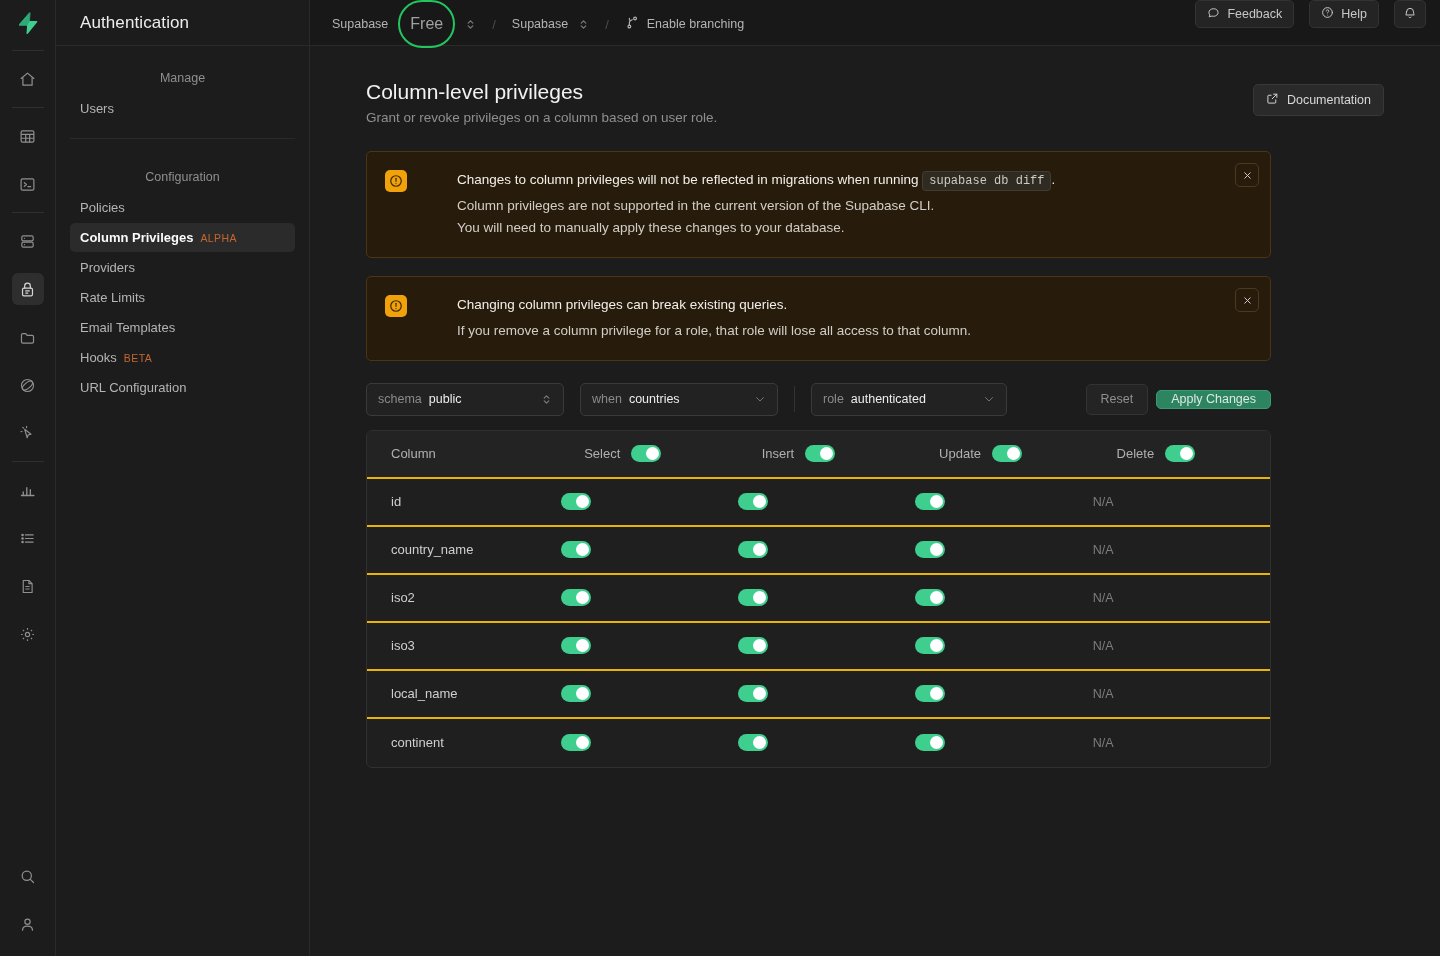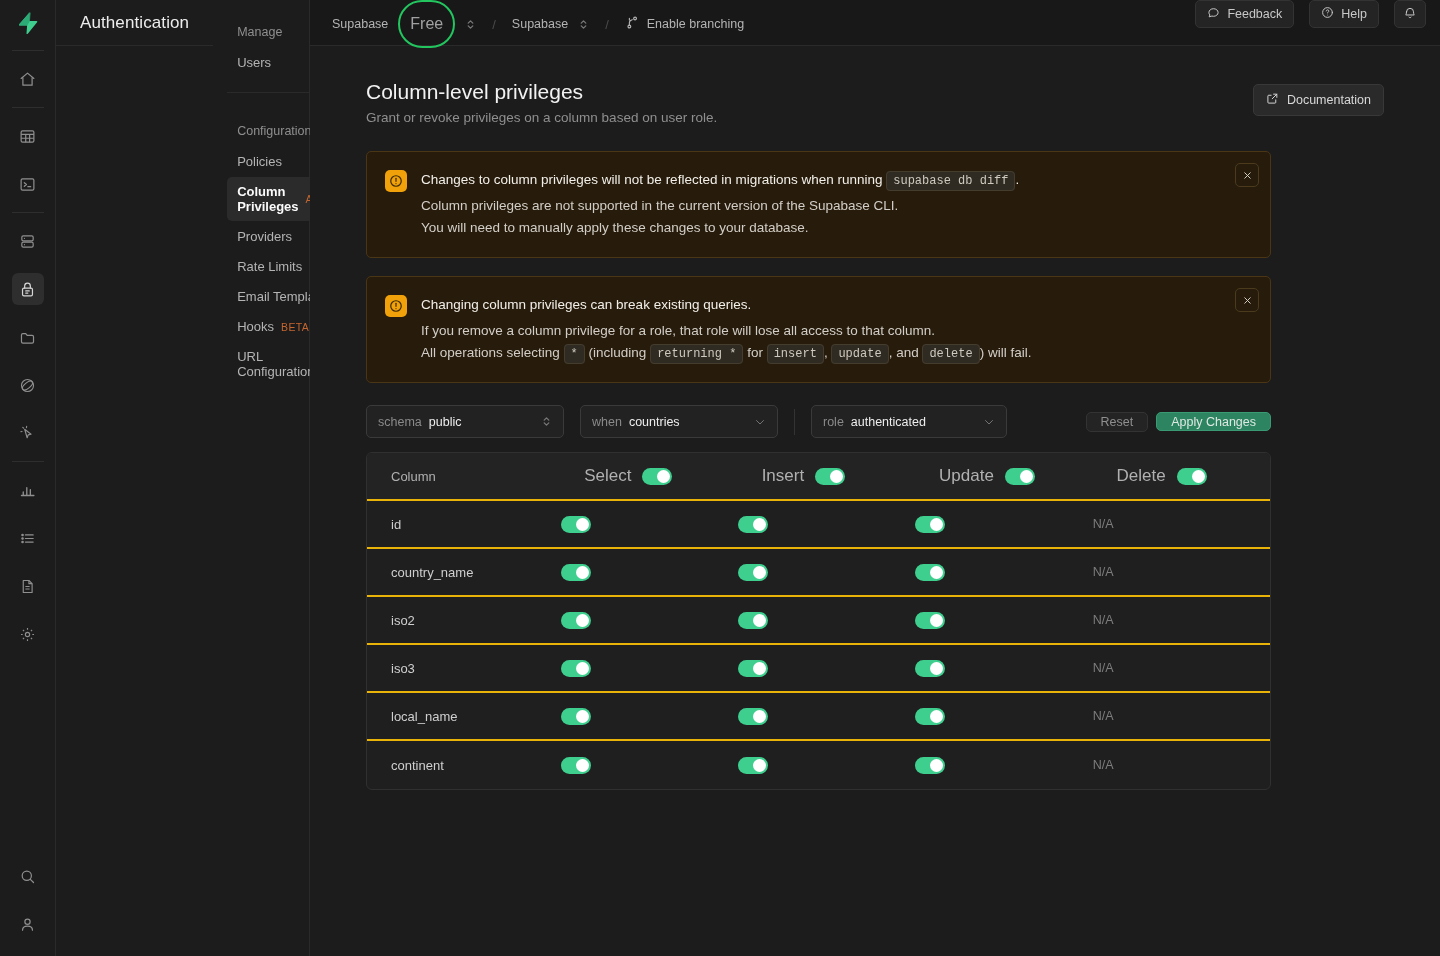--- a/index.html
+++ b/index.html
@@ -33,21 +33,21 @@
   .rail-item.active { background: #2e2e2e; color: #d6d6d6; }
   .rail-sep { width: 32px; height: 1px; background: #2e2e2e; margin: 4px 0; }
   .rail-spacer { flex: 1 1 auto; }
   .rail svg { display: block; }
 
   
   .sidebar {
     width: 254px; flex: 0 0 254px;
     background: #1c1c1c;
     border-right: 1px solid #2a2a2a;
-    display: flex; flex-direction: row;
+    display: flex; flex-direction: column; text-align: center;
   }
   .sidebar-header {
     height: 46px; display: flex; align-items: center;
     padding: 0 24px;
     border-bottom: 1px solid #2a2a2a;
   }
   .sidebar-title { font-size: 17px; font-weight: 400; color: #ededed; letter-spacing: .1px; }
   .sidebar-body { padding: 18px 14px 0 14px; }
   .nav-group { padding-bottom: 14px; }
   .nav-group + .nav-group { border-top: 1px solid #2a2a2a; padding-top: 24px; }
@@ -114,21 +114,21 @@
     margin-bottom: 18px;
     display: flex; gap: 14px;
     max-width: 905px;
   }
   .alert-icon {
     width: 22px; height: 22px; flex: 0 0 22px;
     background: #f1a10a; border-radius: 5px;
     display: flex; align-items: center; justify-content: center;
     margin-top: 1px;
   }
-  .alert-body { font-size: 13.5px; line-height: 1.62; color: #d2cec7; }
+  .alert-body { font-size: 13.5px; line-height: 1.62; color: #d2cec7; margin-left: 36px; }
   .alert-title { color: #f2efe9; margin-bottom: 4px; }
   .code {
     font-family: "Liberation Mono", "DejaVu Sans Mono", monospace;
     font-size: 12px;
     background: #2f2a22; border: 1px solid #443c2d;
     border-radius: 4px; padding: 2px 6px; color: #cfcabf;
     white-space: nowrap;
   }
   .alert-close {
     position: absolute; top: 11px; right: 11px;
@@ -149,42 +149,42 @@
   .select-box .lbl { color: #8a8a8a; }
   .select-box .val { color: #ededed; }
   .select-box .sp { flex: 1 1 auto; }
   .schema-select { width: 198px; }
   .table-select { width: 198px; }
   .role-select { width: 196px; }
   .vert-div { width: 1px; height: 26px; background: #333; }
   .filters-right { margin-left: auto; display: flex; align-items: center; gap: 8px; }
   .btn-reset {
     background: #242424; border: 1px solid #333; border-radius: 5px;
-    color: #8f8f8f; font-size: 12.5px; height: 20px; padding: 0 14px; cursor: pointer;
+    color: #8f8f8f; font-size: 12.5px; height: 31px; padding: 0 14px; cursor: pointer;
   }
   .btn-apply {
     background: #2c8461; border: 1px solid #3a9a73; border-radius: 5px;
     color: #dfe8e3; font-size: 12.5px; height: 19px; padding: 0 14px; cursor: pointer;
   }
 
   
   .tbl {
     max-width: 905px;
     background: #1f1f1f;
     border: 1px solid #303030;
     border-radius: 6px;
     overflow: hidden;
   }
   .trow { display: flex; align-items: center; height: 48px; border-bottom: 2px solid #eab308; }
   .trow:last-child { border-bottom: none; }
   .thead { background: #232323; }
   .c-col { width: 196px; padding-left: 24px; font-size: 13px; color: #cfcfcf; }
   .thead .c-col { color: #b0b0b0; }
   .c-tog { width: 180px; display: flex; align-items: center; gap: 11px; }
-  .c-tog .hl { font-size: 17px; color: #b0b0b0; }
+  .c-tog .hl { font-size: 13px; color: #b0b0b0; }
   .na-text { font-size: 12.5px; color: #7d7d7d; }
   
   .thead .c-tog.sel { padding-left: 24px; }
   .thead .c-tog.ins { padding-left: 24px; }
   .thead .c-tog.upd { padding-left: 24px; }
   .thead .c-tog.del { padding-left: 24px; }
   .tog {
     width: 30px; height: 17px; border-radius: 999px;
     background: #3ecf8e; position: relative; flex: 0 0 30px; cursor: pointer;
   }
@@ -462,30 +462,20 @@
         <div class="alert-icon">
           <svg width="14" height="14" viewBox="0 0 24 24" fill="none" stroke="#3d2a05" stroke-width="2.1" stroke-linecap="round">
               <circle cx="12" cy="12" r="9"></circle>
               <path d="M12 7.3v5.2"></path>
               <circle cx="12" cy="16.4" r="1" fill="#3d2a05" stroke="none"></circle>
             </svg>
         </div>
         <div class="alert-body">
           <div class="alert-title">Changing column privileges can break existing queries.</div>
           <div>If you remove a column privilege for a role, that role will lose all access to that column.</div>
-          <div>
-            <span>All operations selecting</span>
-            <span class="code">*</span>
-            <span>(including</span>
-            <span class="code">returning *</span>
-            <span>for</span>
-            <span class="code">insert</span><span>,</span>
-            <span class="code">update</span><span>, and</span>
-            <span class="code">delete</span><span>) will fail.</span>
-          </div>
         </div>
         <div class="alert-close">
           <svg width="11" height="11" viewBox="0 0 24 24" fill="none" stroke="currentColor" stroke-width="2.1" stroke-linecap="round">
               <path d="M6 6l12 12M18 6L6 18"></path>
             </svg>
         </div>
       </div>
 
       <div class="filters">
         <div class="select-box schema-select">

